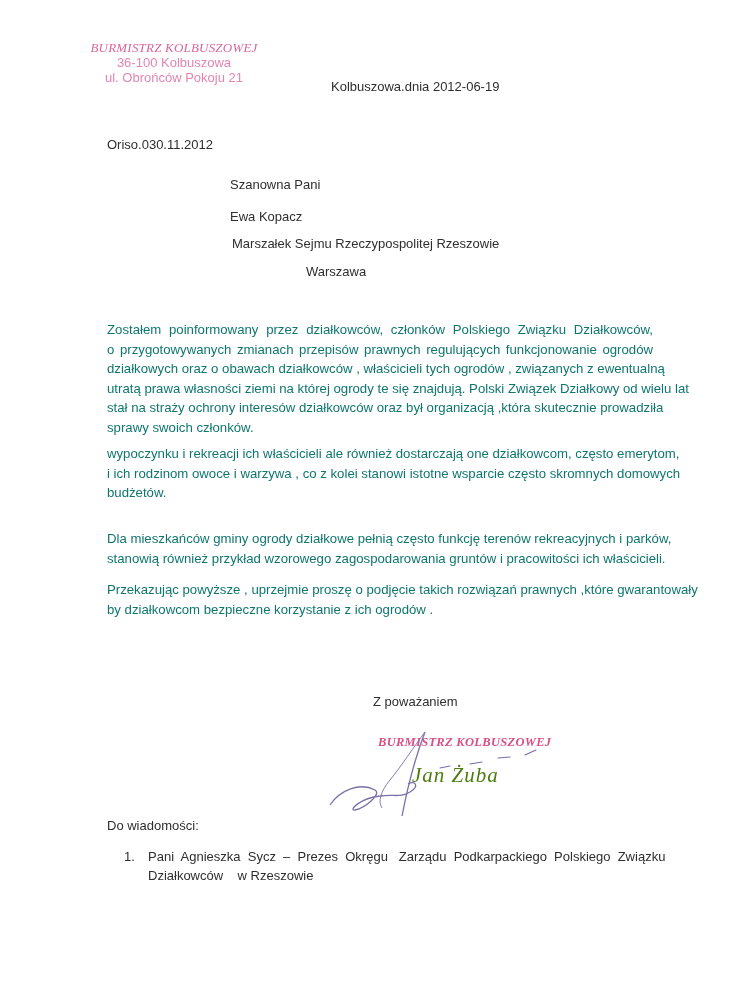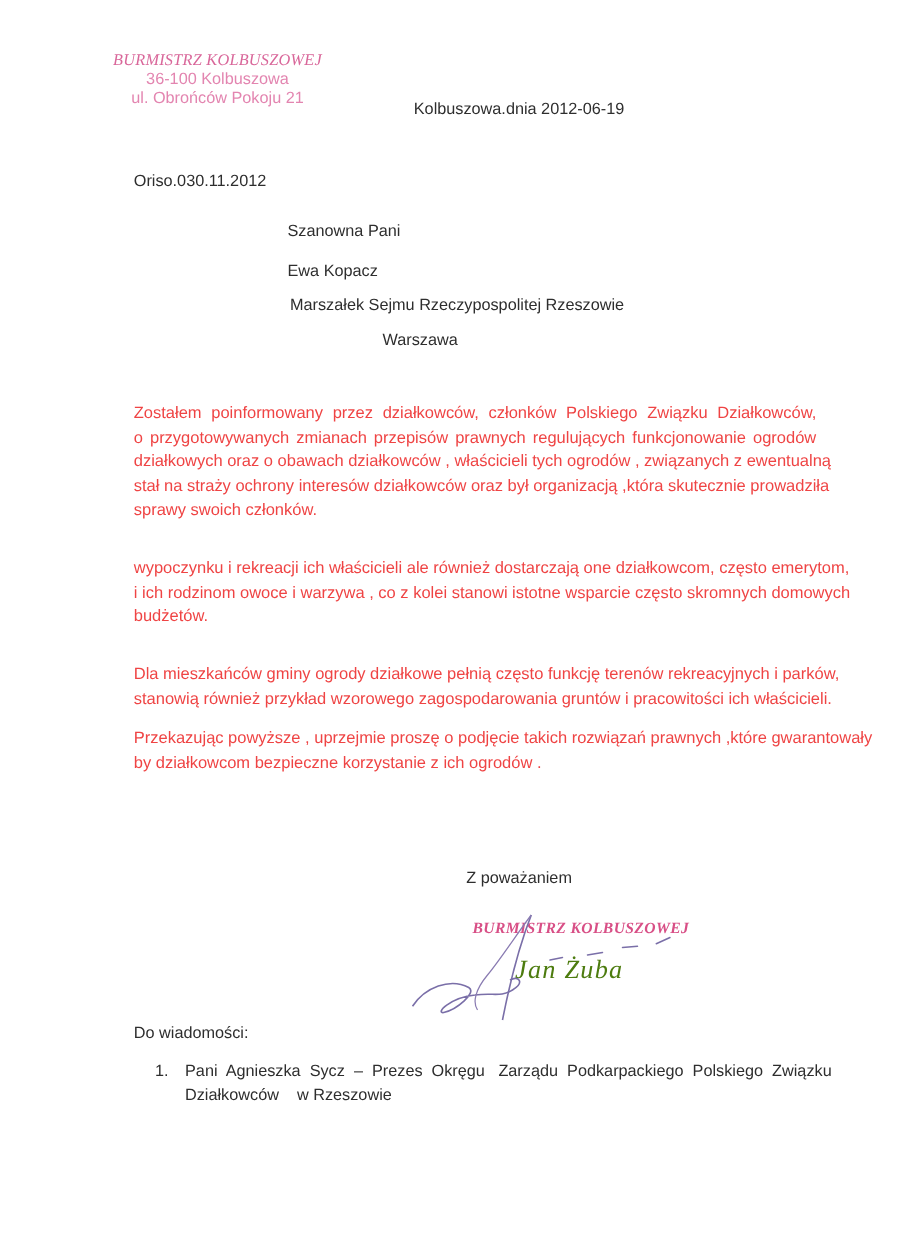--- a/index.html
+++ b/index.html
@@ -5,21 +5,21 @@
     html, body { margin: 0; padding: 0; background: #ffffff; }
     body { width: 738px; height: 1000px; position: relative; overflow: hidden;
            font-family: "Liberation Sans", "DejaVu Sans", sans-serif; color: #2b2b2b; }
     .abs { position: absolute; }
     .stamp { color: #e07aa8; font-size: 13px; line-height: 15px; text-align: center; }
     .stamp .title { font-family: "Liberation Serif", "DejaVu Serif", serif; font-style: italic; font-size: 13px; letter-spacing: 0.2px; color: #d9679a; }
     .stamp .line2 { color: #e385b0; }
     .stamp .line3 { color: #e385b0; }
     .txt { font-size: 13px; line-height: 20px; color: #2e2e2e; white-space: nowrap; }
     .para { position: absolute; left: 107px; width: 546px; font-size: 13.2px; line-height: 19.5px;
-            color: #ef4444; text-align: justify; }
+            color: #0f766e; text-align: justify; }
     .para span.line { display: block; text-align: justify; text-align-last: justify; white-space: nowrap; }
     .para span.line.last { text-align-last: left; }
     .sig-stamp { font-family: "Liberation Serif", "DejaVu Serif", serif; font-style: italic; font-weight: bold;
                  color: #d84f86; font-size: 12.5px; letter-spacing: 0.3px; }
     .sig-name { font-family: "Liberation Serif", "DejaVu Serif", serif; font-style: italic; color: #4d7c0f; font-size: 21px; letter-spacing: 1px; }
   </style>
 </head>
 <body>
 
 <div class="abs stamp" style="left:84px; top:40px; width:180px;">
@@ -34,20 +34,21 @@
 
 <div class="abs txt" style="left:230px; top:175px;text-align:center;">Szanowna Pani</div>
 <div class="abs txt" style="left:230px; top:207px;">Ewa Kopacz</div>
 <div class="abs txt" style="left:232px; top:234px;">Marszałek Sejmu Rzeczypospolitej Rzeszowie</div>
 <div class="abs txt" style="left:306px; top:262px;">Warszawa</div>
 
 <div class="para" style="top:320px;">
   <span class="line">Zostałem poinformowany przez działkowców, członków Polskiego Związku Działkowców,</span>
   <span class="line">o przygotowywanych zmianach przepisów prawnych regulujących funkcjonowanie  ogrodów</span>
   <span class="line">działkowych oraz o obawach działkowców , właścicieli tych ogrodów , związanych z ewentualną</span>
+  <span class="line">utratą prawa własności ziemi na której ogrody te się znajdują. Polski Związek Działkowy od wielu lat</span>
   <span class="line">stał na straży ochrony interesów działkowców oraz był organizacją ,która  skutecznie prowadziła</span>
   <span class="line last">sprawy  swoich członków.</span>
 </div>
 
 <div class="para" style="top:444px;">
   <span class="line">wypoczynku i rekreacji ich właścicieli ale również dostarczają one działkowcom, często emerytom,</span>
   <span class="line">i ich rodzinom owoce i warzywa , co z kolei stanowi istotne wsparcie często skromnych domowych</span>
   <span class="line last">budżetów.</span>
 </div>
 

